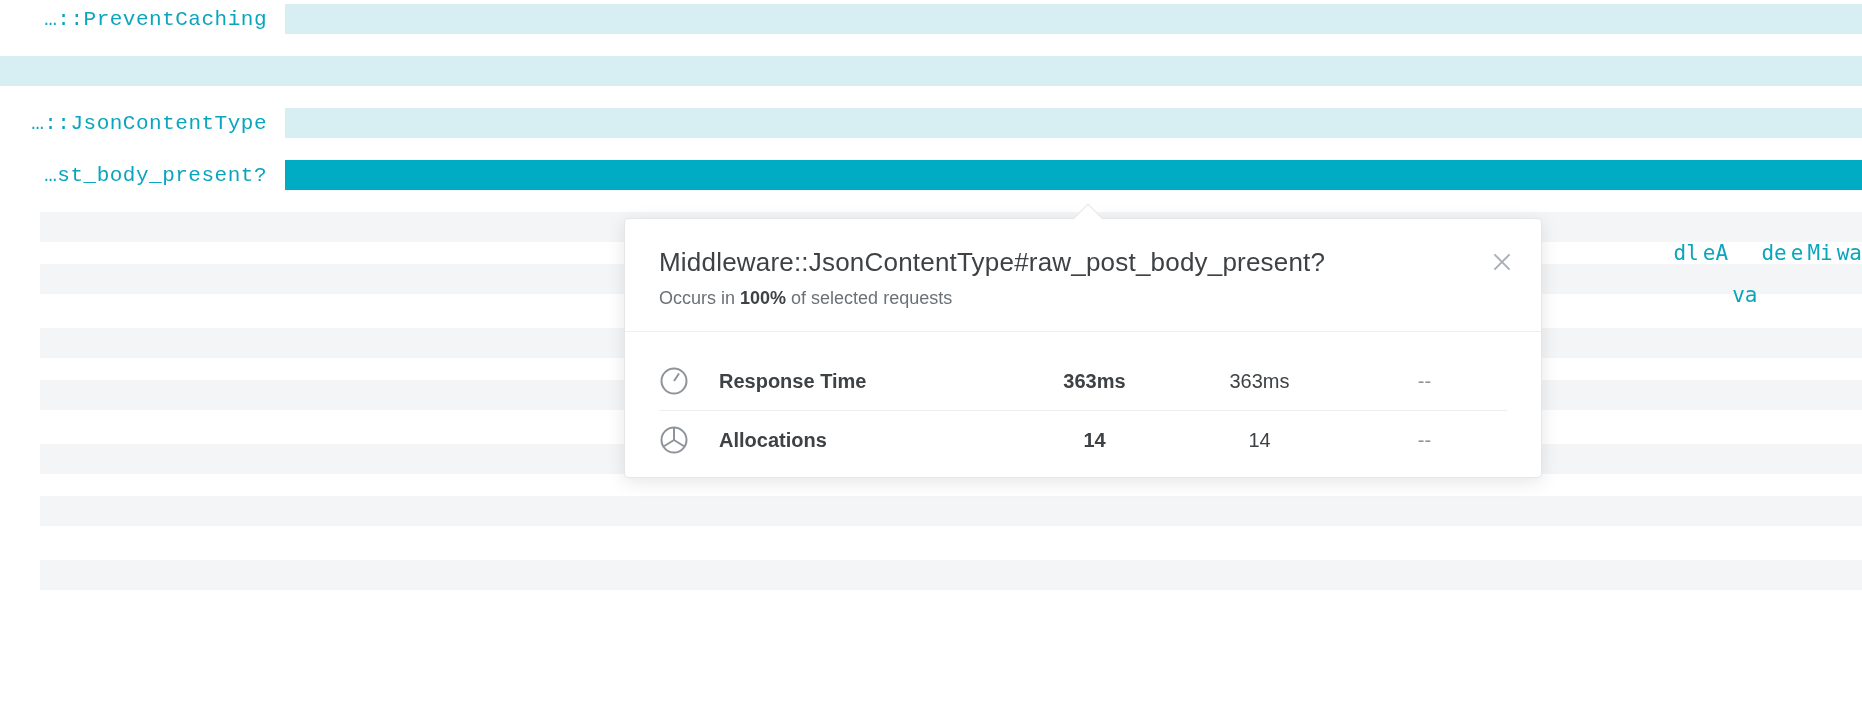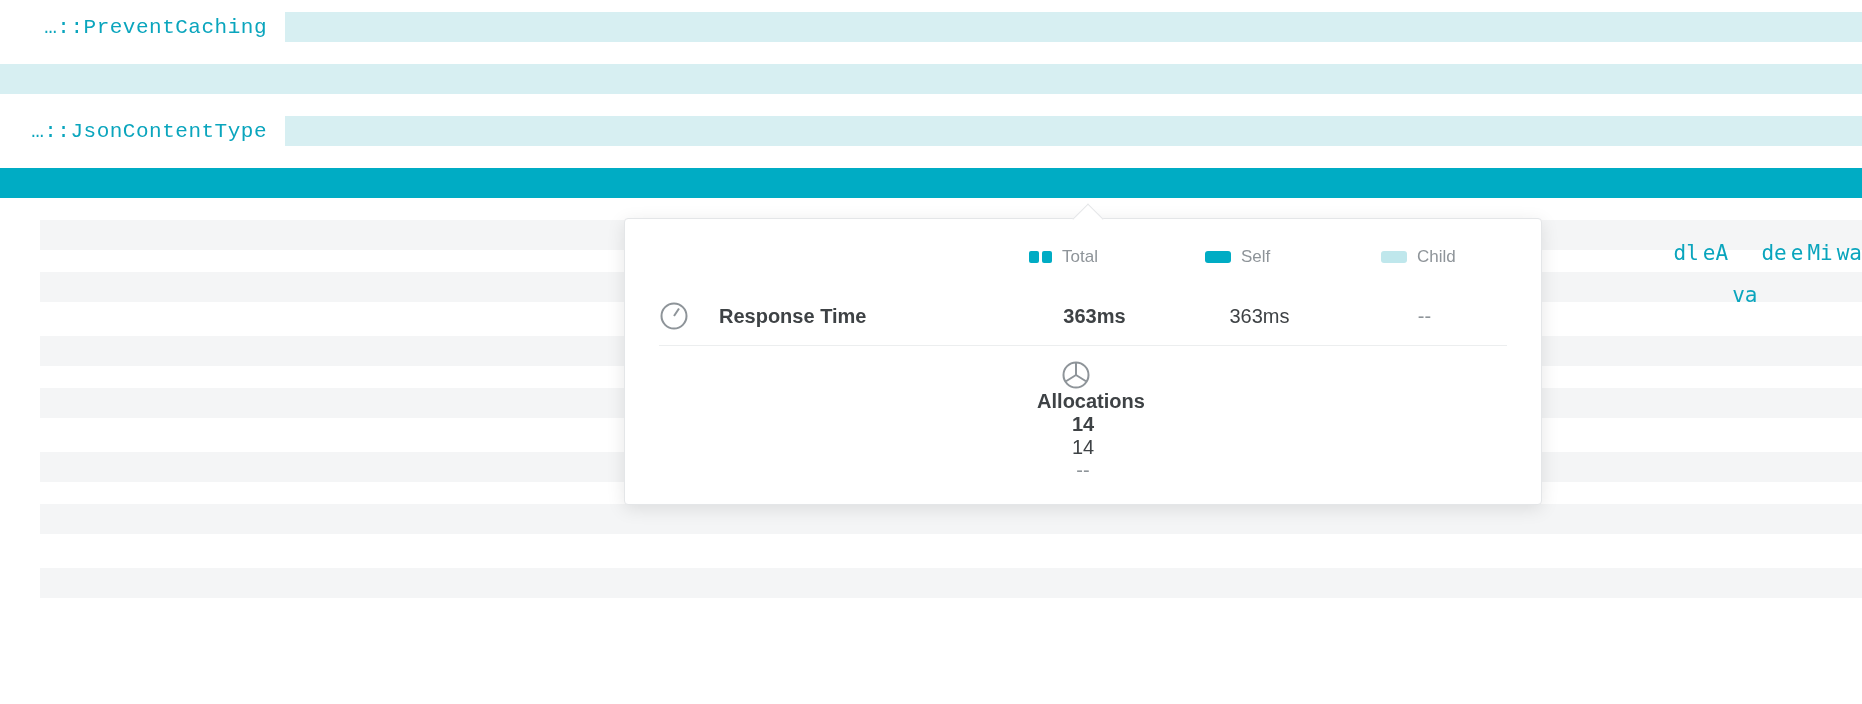--- a/index.html
+++ b/index.html
@@ -127,21 +127,21 @@
     .c-teal-light { background: #bfe7ec; }
 
     .metric-row {
       display: flex;
       align-items: center;
       padding: 14px 0;
       border-bottom: 1px solid #eceeef;
       font-size: 20px;
       color: #3e4245;
     }
-    .metric-row:last-of-type { border-bottom: none; flex-direction: column; }
+    .metric-row:last-of-type { border-bottom: none; }
     .metric-icon {
       width: 30px;
       height: 30px;
       margin-right: 14px;
       color: #8e9499;
       flex-shrink: 0;
     }
     .metric-icon svg { stroke: currentColor; fill: none; stroke-width: 1.6; }
     .metric-name { font-weight: 700; flex: 1; margin-left: 16px; }
     .metric-val { width: 165px; text-align: center; }
@@ -151,38 +151,39 @@
     .popover-footer {
       padding: 22px 34px 30px 34px;
       font-size: 18px;
       color: #6b7176;
     }
     .link { color: #0aa5bd; cursor: pointer; }
   </style>
 </head>
 <body>
 
-<div class="trace-row" style="margin-top:8px">
+<div class="trace-row" style="margin-top:0">
   <div class="trace-label">…::PreventCaching</div>
   <div class="trace-bar-wrap">
     <div class="trace-bar bar-light"></div>
   </div>
 </div>
 <div class="trace-row">
   <div class="trace-bar-wrap">
     <div class="trace-bar bar-light"></div>
   </div>
 </div>
 <div class="trace-row">
   <div class="trace-label">…::JsonContentType</div>
   <div class="trace-bar-wrap">
     <div class="trace-bar bar-light"></div>
   </div>
 </div>
 <div class="trace-row">
+  <div class="trace-label">…st_body_present?</div>
   <div class="trace-bar-wrap">
     <div class="trace-bar bar-solid"></div>
   </div>
 </div>
 
 <div class="trace-row placeholder">
     <div class="trace-label"></div>
     <div class="trace-bar-wrap">
       <div class="trace-bar"></div>
     </div>
@@ -229,38 +230,33 @@
   <div class="obscured-item">eA</div>
   <div class="obscured-item" style="margin-top:42px">va</div>
   <div class="obscured-item">de</div>
   <div class="obscured-item">e</div>
   <div class="obscured-item">Mi</div>
   <div class="obscured-item">wa</div>
 </div>
 
 <div class="popover">
   <div class="popover-arrow"></div>
+  <div class="popover-header">
+    <div class="popover-title">Middleware::JsonContentType#raw_post_body_present?</div>
+    <div class="popover-sub">
+      <span>Occurs in </span><strong>100%</strong><span> of selected requests</span>
+    </div>
+    <div class="popover-close">
+      <svg viewBox="0 0 24 24" width="26" height="26">
+          <line x1="5" y1="5" x2="19" y2="19" stroke-width="1.8"></line>
+          <line x1="19" y1="5" x2="5" y2="19" stroke-width="1.8"></line>
+        </svg>
+    </div>
+  </div>
   <div class="popover-body">
-    <div class="legend-row">
-      <div class="legend-item">
-        <span class="swatch">
-            <span class="c-teal"></span>
-            <span class="c-teal"></span>
-          </span>
-        <span>Total</span>
-      </div>
-      <div class="legend-item">
-        <span class="swatch-bar c-teal"></span>
-        <span>Self</span>
-      </div>
-      <div class="legend-item">
-        <span class="swatch-bar c-teal-light"></span>
-        <span>Child</span>
-      </div>
-    </div>
 
     <div class="metric-row">
       <span class="metric-icon">
         <svg viewBox="0 0 24 24">
             <circle cx="12" cy="12" r="10"></circle>
             <line x1="12" y2="6" x2="16" y1="12"></line>
           </svg>
       </span>
       <span class="metric-name">Response Time</span>
       <span class="metric-val total">363ms</span>

